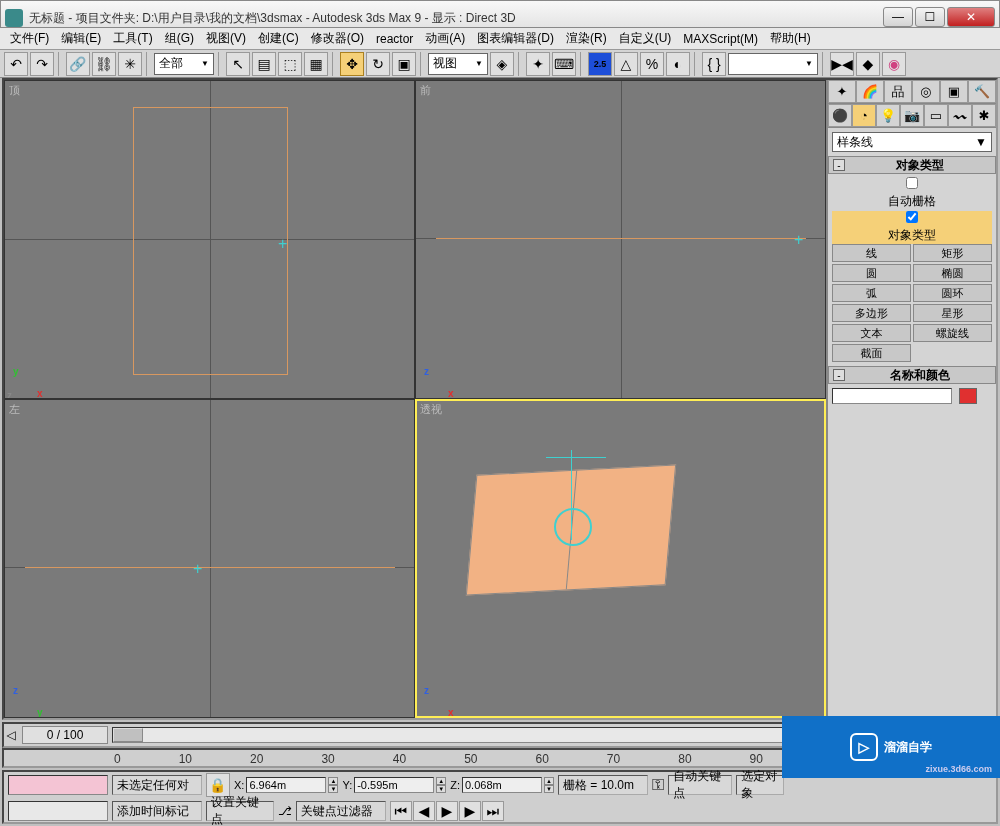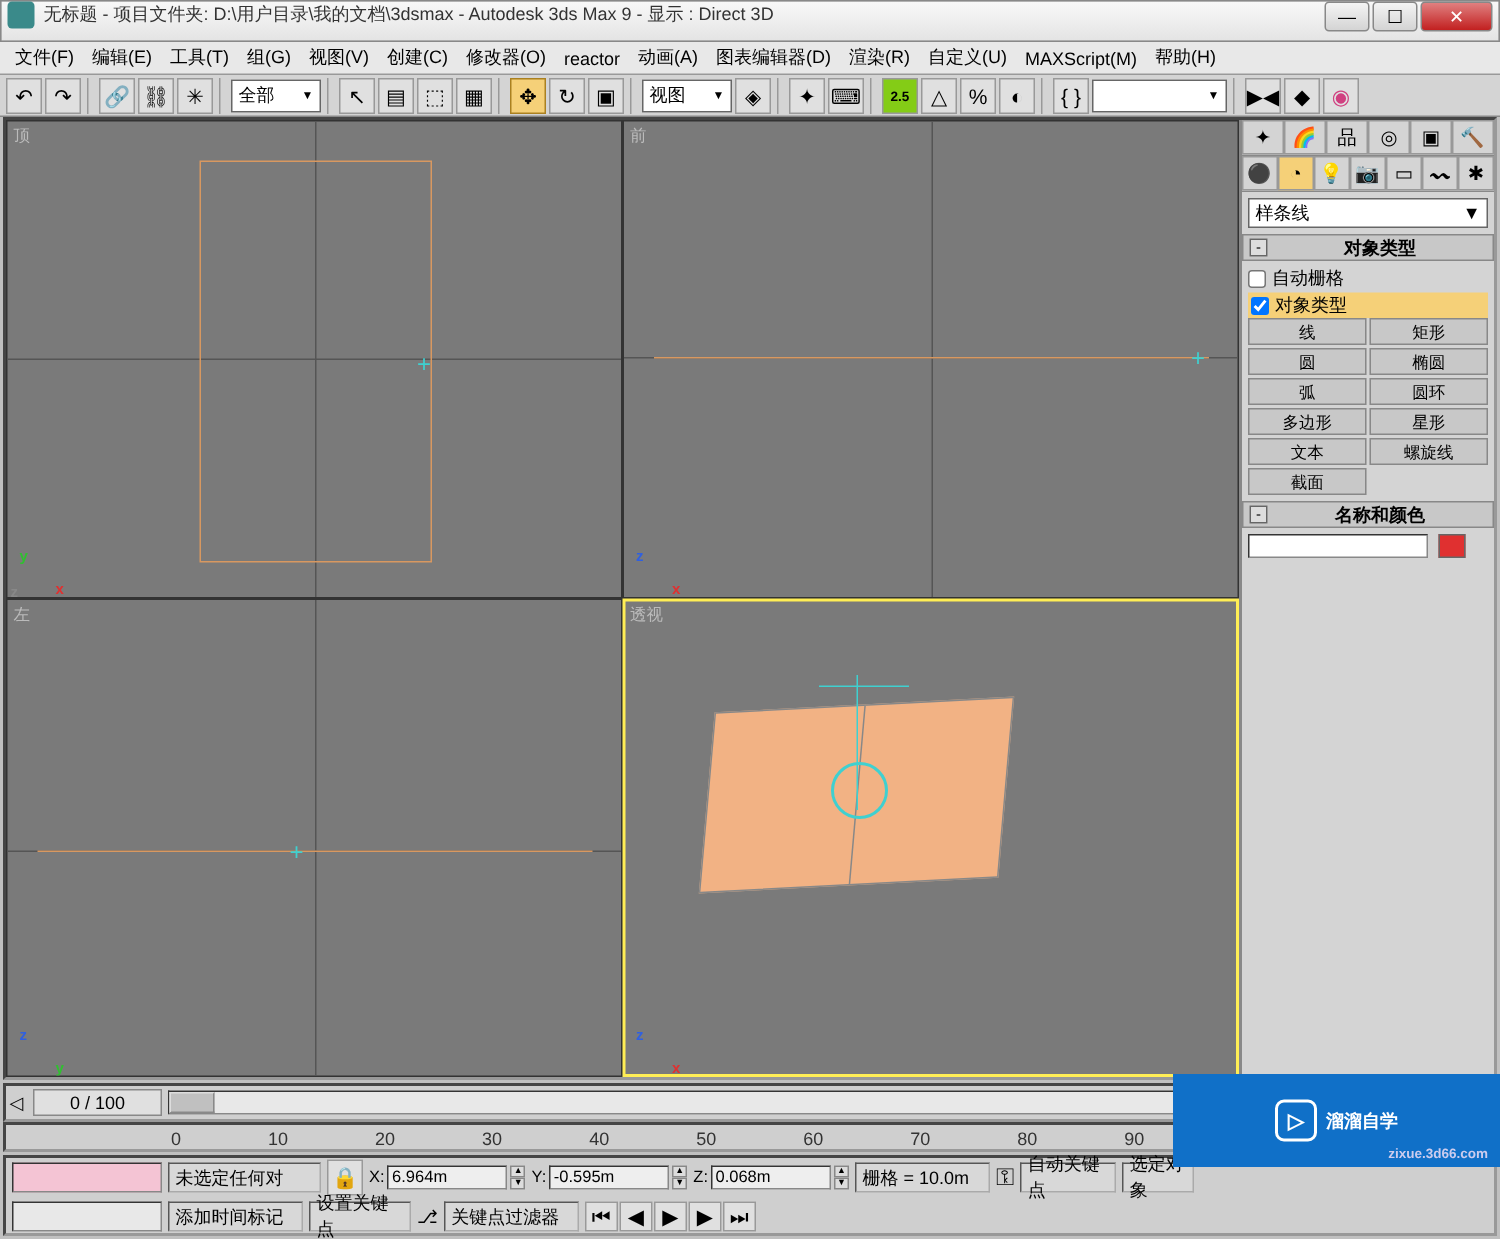--- a/index.html
+++ b/index.html
@@ -1,33 +1,33 @@
 <!DOCTYPE html>
 <html><head>
 <meta charset="utf-8">
 <style>
 * { margin:0; padding:0; box-sizing:border-box; font-family:"SimSun",Arial,sans-serif; font-size:12px; }
 body { width:1000px; height:826px; background:#c0c0c0; overflow:hidden; position:relative; }
 
 
-.titlebar { height:28px; background:linear-gradient(#f8f8f8,#e4e4e4); border:1px solid #888; display:flex; align-items:flex-start; padding:0 4px; }
+.titlebar { height:28px; background:linear-gradient(#f8f8f8,#e4e4e4); border:1px solid #888; display:flex; align-items:flex-end; padding:0 4px; }
 .titlebar .icon { width:18px; height:18px; background:#3a8a8a; border-radius:3px; margin-right:6px; }
 .titlebar .title { flex:1; color:#333; }
 .winbtn { width:30px; height:20px; margin-left:2px; border:1px solid #888; background:linear-gradient(#f4f4f4,#d4d4d4); display:flex; align-items:center; justify-content:center; border-radius:3px; cursor:pointer; }
 .winbtn.close { background:linear-gradient(#e08080,#c22020); color:#fff; width:48px; }
 
 
 .menubar { height:22px; background:#e8e8e8; border-bottom:1px solid #999; display:flex; align-items:center; padding:0 4px; }
 .menubar span { padding:0 6px; cursor:pointer; }
 
 
 .toolbar { height:28px; background:#d4d4d4; border-bottom:1px solid #888; display:flex; align-items:center; padding:0 4px; gap:2px; }
 .tbtn { width:24px; height:24px; border:1px solid #999; background:#e0e0e0; display:flex; align-items:center; justify-content:center; cursor:pointer; font-size:14px; }
 .tbtn.active { background:#f5d078; border:1px solid #aa8020; }
-.tbtn.yellow { background:#84cc16; }
+.tbtn.yellow { background:#1d4ed8; }
 .tsel { height:22px; border:1px solid #666; background:#fff; padding:0 4px; min-width:60px; display:flex; align-items:center; justify-content:space-between; }
 .tsel .arr { font-size:8px; }
 .sep { width:4px; height:24px; border-left:1px solid #999; margin:0 2px; }
 
 
 .main { position:absolute; top:78px; left:2px; right:2px; bottom:106px; display:flex; background:#808080; border:2px inset #999; }
 .viewgrid { flex:1; display:grid; grid-template-columns:1fr 1fr; grid-template-rows:1fr 1fr; gap:2px; background:#333; padding:1px; }
 .viewport { background:#7a7a7a; position:relative; overflow:hidden; }
 .viewport.active { outline:2px solid #ffee55; outline-offset:-1px; }
 .vplabel { position:absolute; top:2px; left:4px; color:#bbb; font-size:11px; }
@@ -60,21 +60,21 @@
 .cmdpanel { width:170px; background:#d4d4d4; border-left:2px solid #888; display:flex; flex-direction:column; }
 .cmdtabs { display:flex; height:24px; border-bottom:1px solid #888; }
 .cmdtab { flex:1; border:1px solid #999; background:#d4d4d4; display:flex; align-items:center; justify-content:center; cursor:pointer; font-size:13px; }
 .cmdsubtabs { display:flex; height:24px; border-bottom:1px solid #888; }
 .rollhdr { background:#c8c8c8; border:1px solid #888; height:18px; display:flex; align-items:center; padding:0 4px; font-size:11px; cursor:pointer; }
 .rollhdr .pm { width:12px; height:12px; border:1px solid #666; background:#ddd; display:inline-flex; align-items:center; justify-content:center; margin-right:4px; font-size:10px; }
 .rollhdr .lbl { flex:1; text-align:center;font-weight:bold; }
 .objtype { padding:2px 4px; }
 .row2 { display:flex; gap:2px; margin-bottom:2px; }
 .row2 .cell { flex:1; height:18px; border:1px solid #888; background:#c8c8c8; display:flex; align-items:center; justify-content:center; font-size:11px; cursor:pointer; }
-.chk { display:flex; align-items:center; gap:4px; font-size:11px; padding:1px 0; }
+.chk { display:flex; align-items:center; gap:4px; font-size:11px; padding:1px 0;flex-direction:column; }
 .chk input { width:12px; height:12px; }
 .chk.highlight { background:#f5d078; padding:0 2px; }
 .catsel { margin:4px; height:20px; border:1px solid #666; background:#fff; display:flex; align-items:center; justify-content:space-between; padding:0 4px; font-size:11px; }
 .nameclr { padding:4px; }
 .nameclr input { width:120px; height:16px; border:1px inset #888; background:#fff; }
 .nameclr .sw { display:inline-block; width:18px; height:16px; background:#e03030; border:1px solid #666; vertical-align:top; margin-left:4px; }
 
 
 .timeline { position:absolute; left:2px; right:2px; bottom:78px; height:26px; background:#cfcfcf; border:2px inset #999; display:flex; align-items:center; }
 .timeline .slider { width:86px; height:18px; background:#e0e0e0; border:1px solid #888; margin:0 4px; display:flex; align-items:center; justify-content:center; font-size:11px; }
@@ -319,21 +319,21 @@
     <span>60</span>
     <span>70</span>
     <span>80</span>
     <span>90</span>
     <span>100</span>
 </div>
 
 <div class="status">
   <div class="statrow">
     <div class="pinkbox"></div>
-    <div class="statbox" style="width:102px">未选定任何对</div>
+    <div class="statbox" style="width:90px">未选定任何对</div>
     <div class="tbtn">🔒</div>
     <div class="coordbox">
       <span class="lbl">X:</span>
         <input value="6.964m" style="">
         <div class="spin">
           <div>▲</div>
           <div>▼</div>
         </div>
     </div>
     <div class="coordbox">

